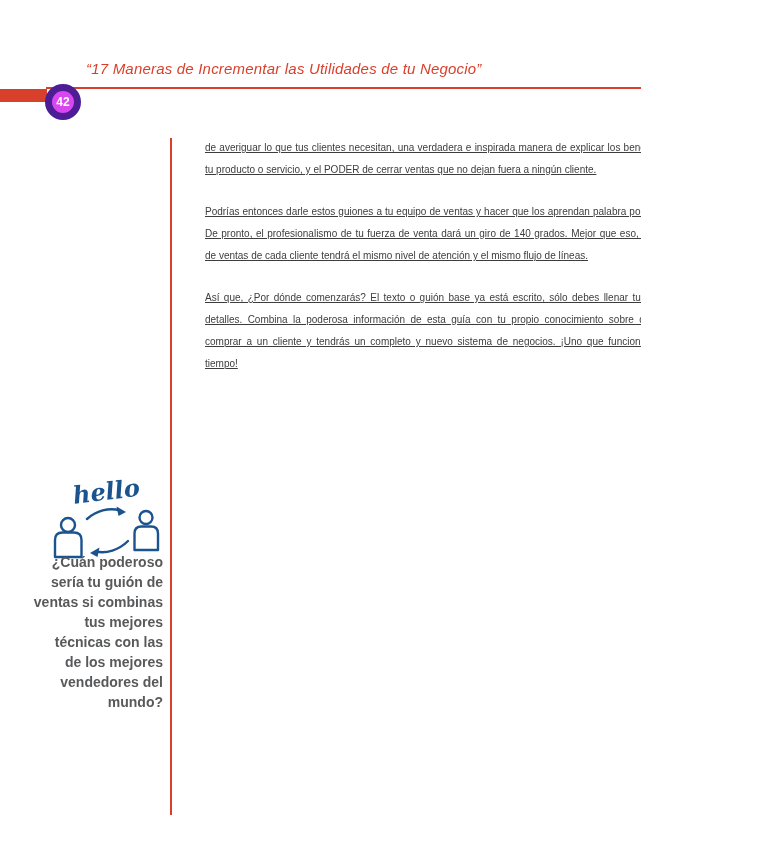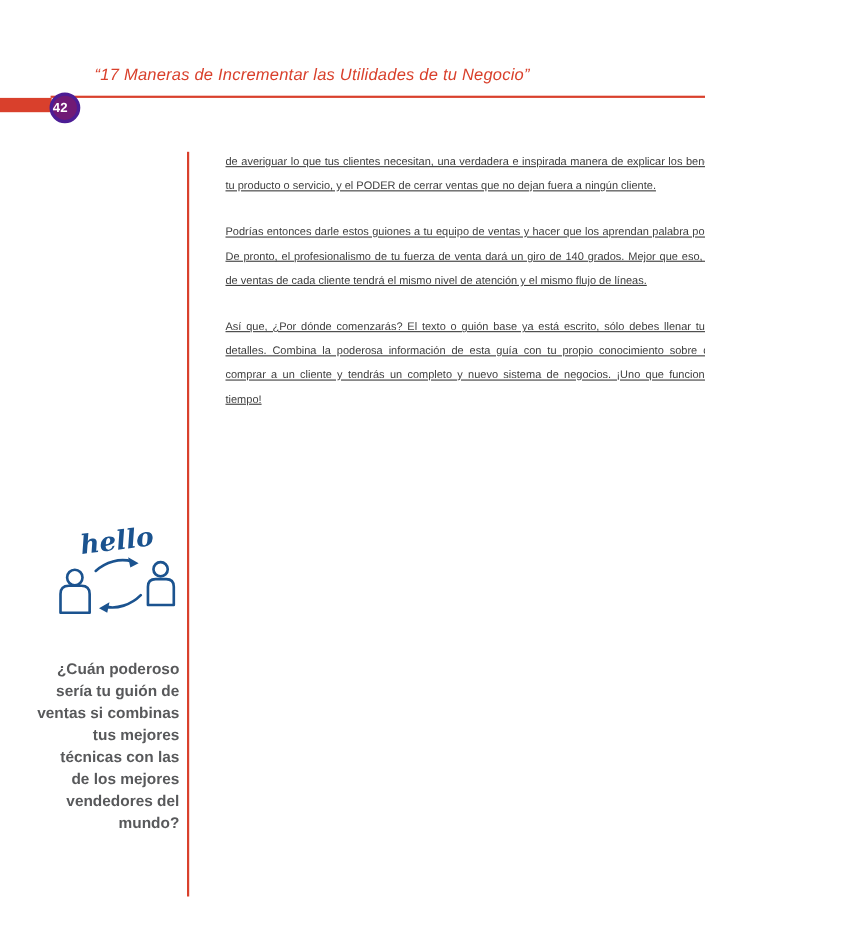--- a/index.html
+++ b/index.html
@@ -22,37 +22,37 @@
     position:absolute;left:46px;top:67px;right:0;
     height:2px;background:#d9402c;
   }
   .page-badge-bar{
     position:absolute;left:0;top:69px;
     width:47px;height:13px;background:#d9402c;
   }
   .page-badge-circle{
     position:absolute;left:45px;top:64px;
     width:22px;height:22px;border-radius:50%;
-    background:#701a75;border:3px solid #4c1d95;
-    display:flex;align-items:center;justify-content:flex-start;
+    background:#d946ef;border:7px solid #4c1d95;
+    display:flex;align-items:center;justify-content:center;
     color:#ffffff;font-weight:bold;font-size:12px;
     box-sizing:content-box;
   }
   
   .v-rule{
     position:absolute;left:170px;top:118px;
     width:2px;height:677px;background:#d9402c;
   }
   
   .sidebar-illustration{
     position:absolute;left:46px;top:455px;
     width:120px;height:94px;
   }
   .sidebar-quote{
-    position:absolute;left:11px;top:578px;width:152px;
+    position:absolute;left:11px;top:532px;width:152px;
     text-align:right;
     font-size:14px;font-weight:bold;line-height:20px;
     color:#58595b;
     white-space:pre-line;
   }
   
   .main-col{
     position:absolute;left:205px;top:117px;width:478px;
     color:#3d3d3d;
   }

